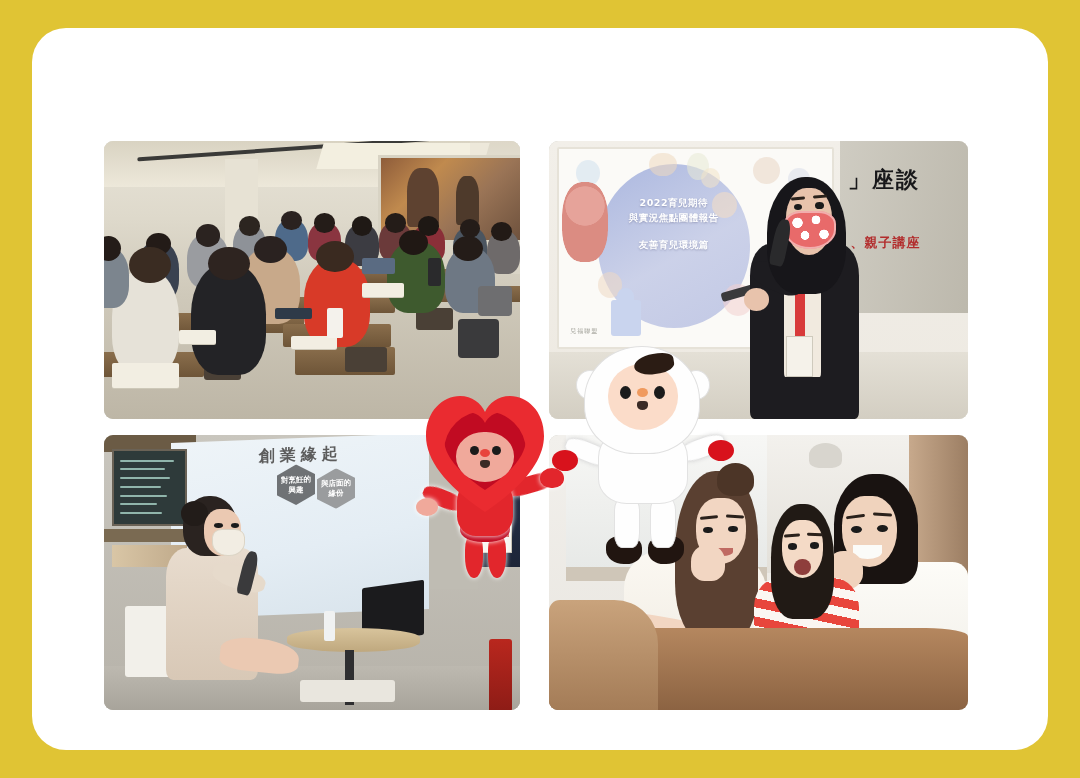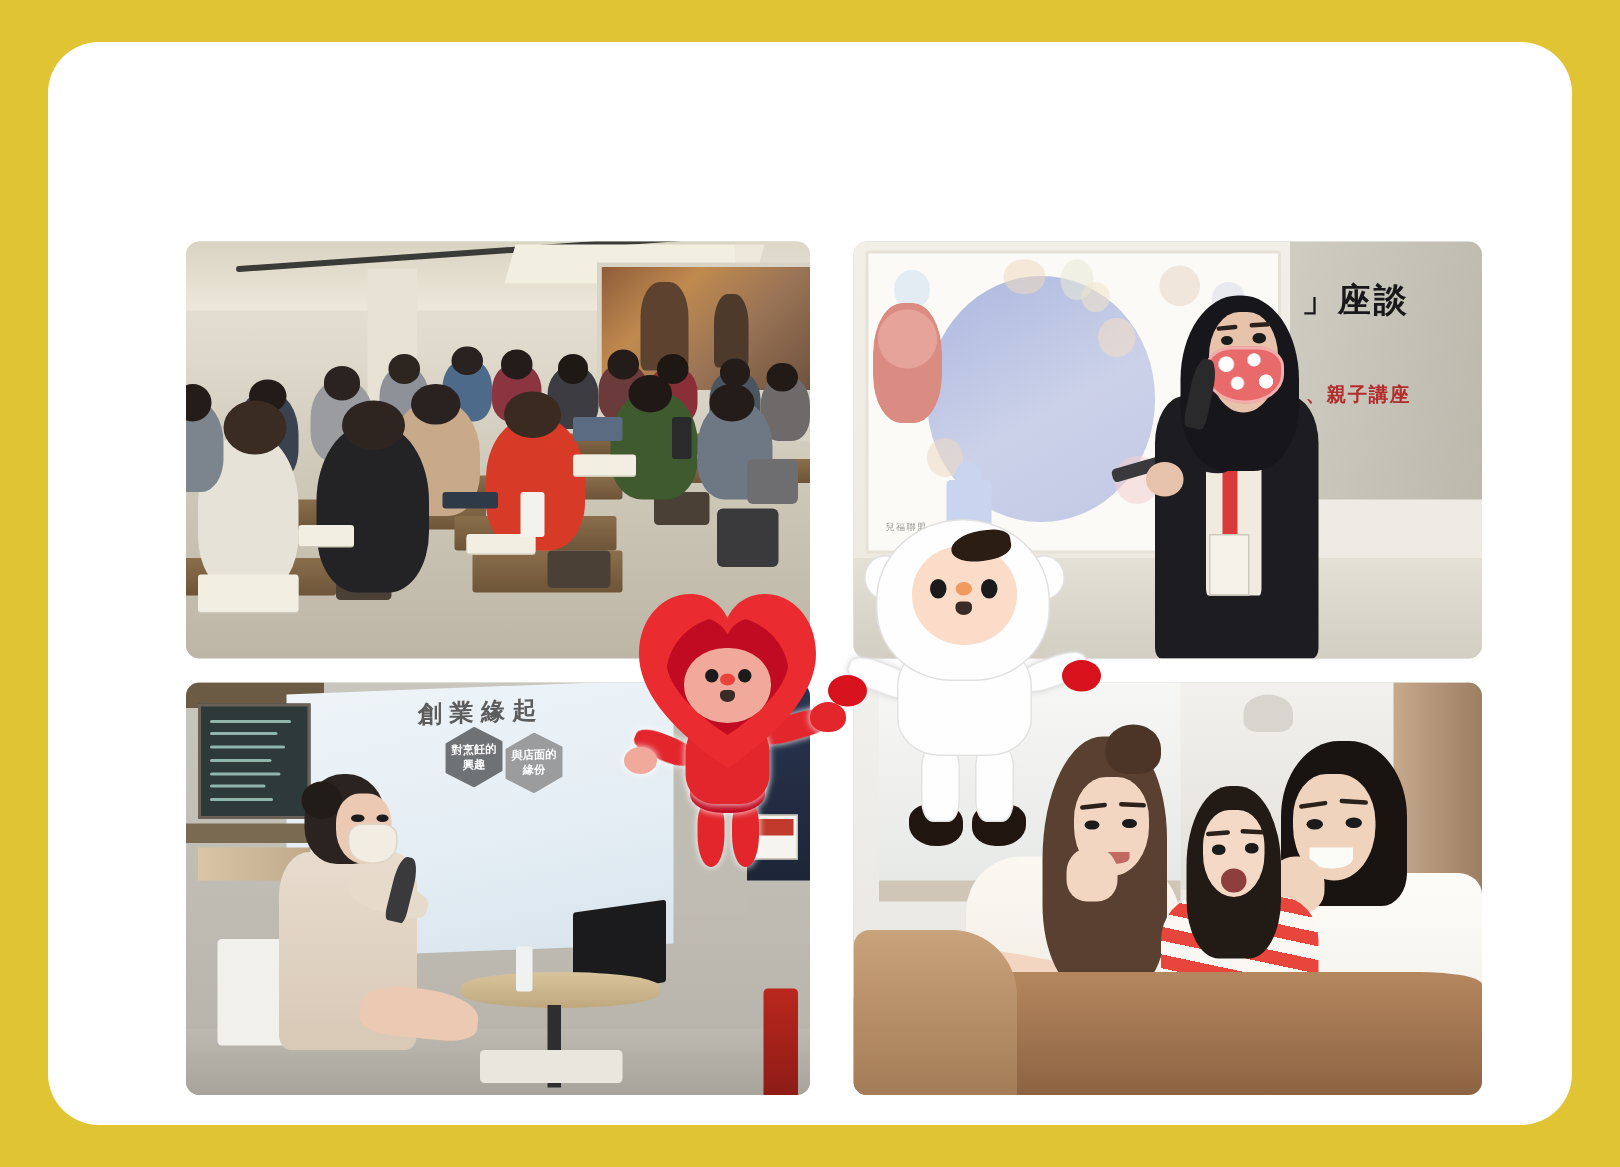--- a/index.html
+++ b/index.html
@@ -29,21 +29,21 @@
       background:#4E7C96; border-radius:65% 15% 60% 20%; transform:rotate(-8deg); }
   .logo .f-olive { position:absolute; left:22px; top:25px; width:8px; height:18px;
       background:#7E9A4E; border-radius:60% 20% 60% 20%; transform:rotate(4deg); }
   .title {
     font-size:49px; font-weight:bold; color:#4E7F5E;
     letter-spacing:5px; line-height:1;
     font-family:"DejaVu Sans","Liberation Sans", sans-serif;
   }
 
   
-  .grid { position:absolute; left:92px; top:113px; width:864px; height:399px;margin-top:20px; }
+  .grid { position:absolute; left:72px; top:113px; width:864px; height:399px; }
   .photo {
     position:absolute; border-radius:9px; overflow:hidden;
     background:#C8C8C0;
   }
   .p-tl { left:0; top:0; width:416px; height:278px; }
   .p-tr { left:445px; top:0; width:419px; height:278px; }
   .p-bl { left:0; top:294px; width:416px; height:275px; }
   .p-br { left:445px; top:294px; width:419px; height:275px; }
   .photo .inner { position:absolute; inset:0; overflow:hidden; }
 
@@ -432,20 +432,26 @@
               <div class="mini" style="left:33%;top:2%;width:10%;height:12%;background:#EFD9C0;"></div>
               <div class="mini" style="left:47%;top:2%;width:8%;height:14%;background:#E8EAD6;"></div>
               <div class="mini" style="left:52%;top:10%;width:7%;height:10%;background:#F3E4C8;"></div>
               <div class="mini" style="left:71%;top:4%;width:10%;height:14%;background:#E9D6C4;"></div>
               <div class="mini" style="left:84%;top:10%;width:8%;height:11%;background:#D9DDE9;"></div>
               <div class="mini" style="left:56%;top:22%;width:9%;height:13%;background:#F5DFC2;"></div>
               <div class="mini" style="left:14%;top:62%;width:9%;height:13%;background:#EFD8C4;"></div>
               <div class="mini" style="left:60%;top:68%;width:11%;height:16%;background:#F2CFCF;"></div>
               <div class="teddy"></div>
               <div class="thumb"></div>
+              <div class="slide-txt">
+                <span>2022育兒期待</span><br>
+                <span>與實況焦點團體報告</span>
+                <span class="gap"></span>
+                <span>友善育兒環境篇</span>
+              </div>
               <div class="slide-credit">兒福聯盟</div>
             </div>
 
             <div class="clicker"></div>
             <div class="w-body"></div>
             <div class="w-shirt"></div>
             <div class="w-lan"></div>
             <div class="w-badge"></div>
             <div class="w-arm"></div>
             <div class="w-hand"></div>

